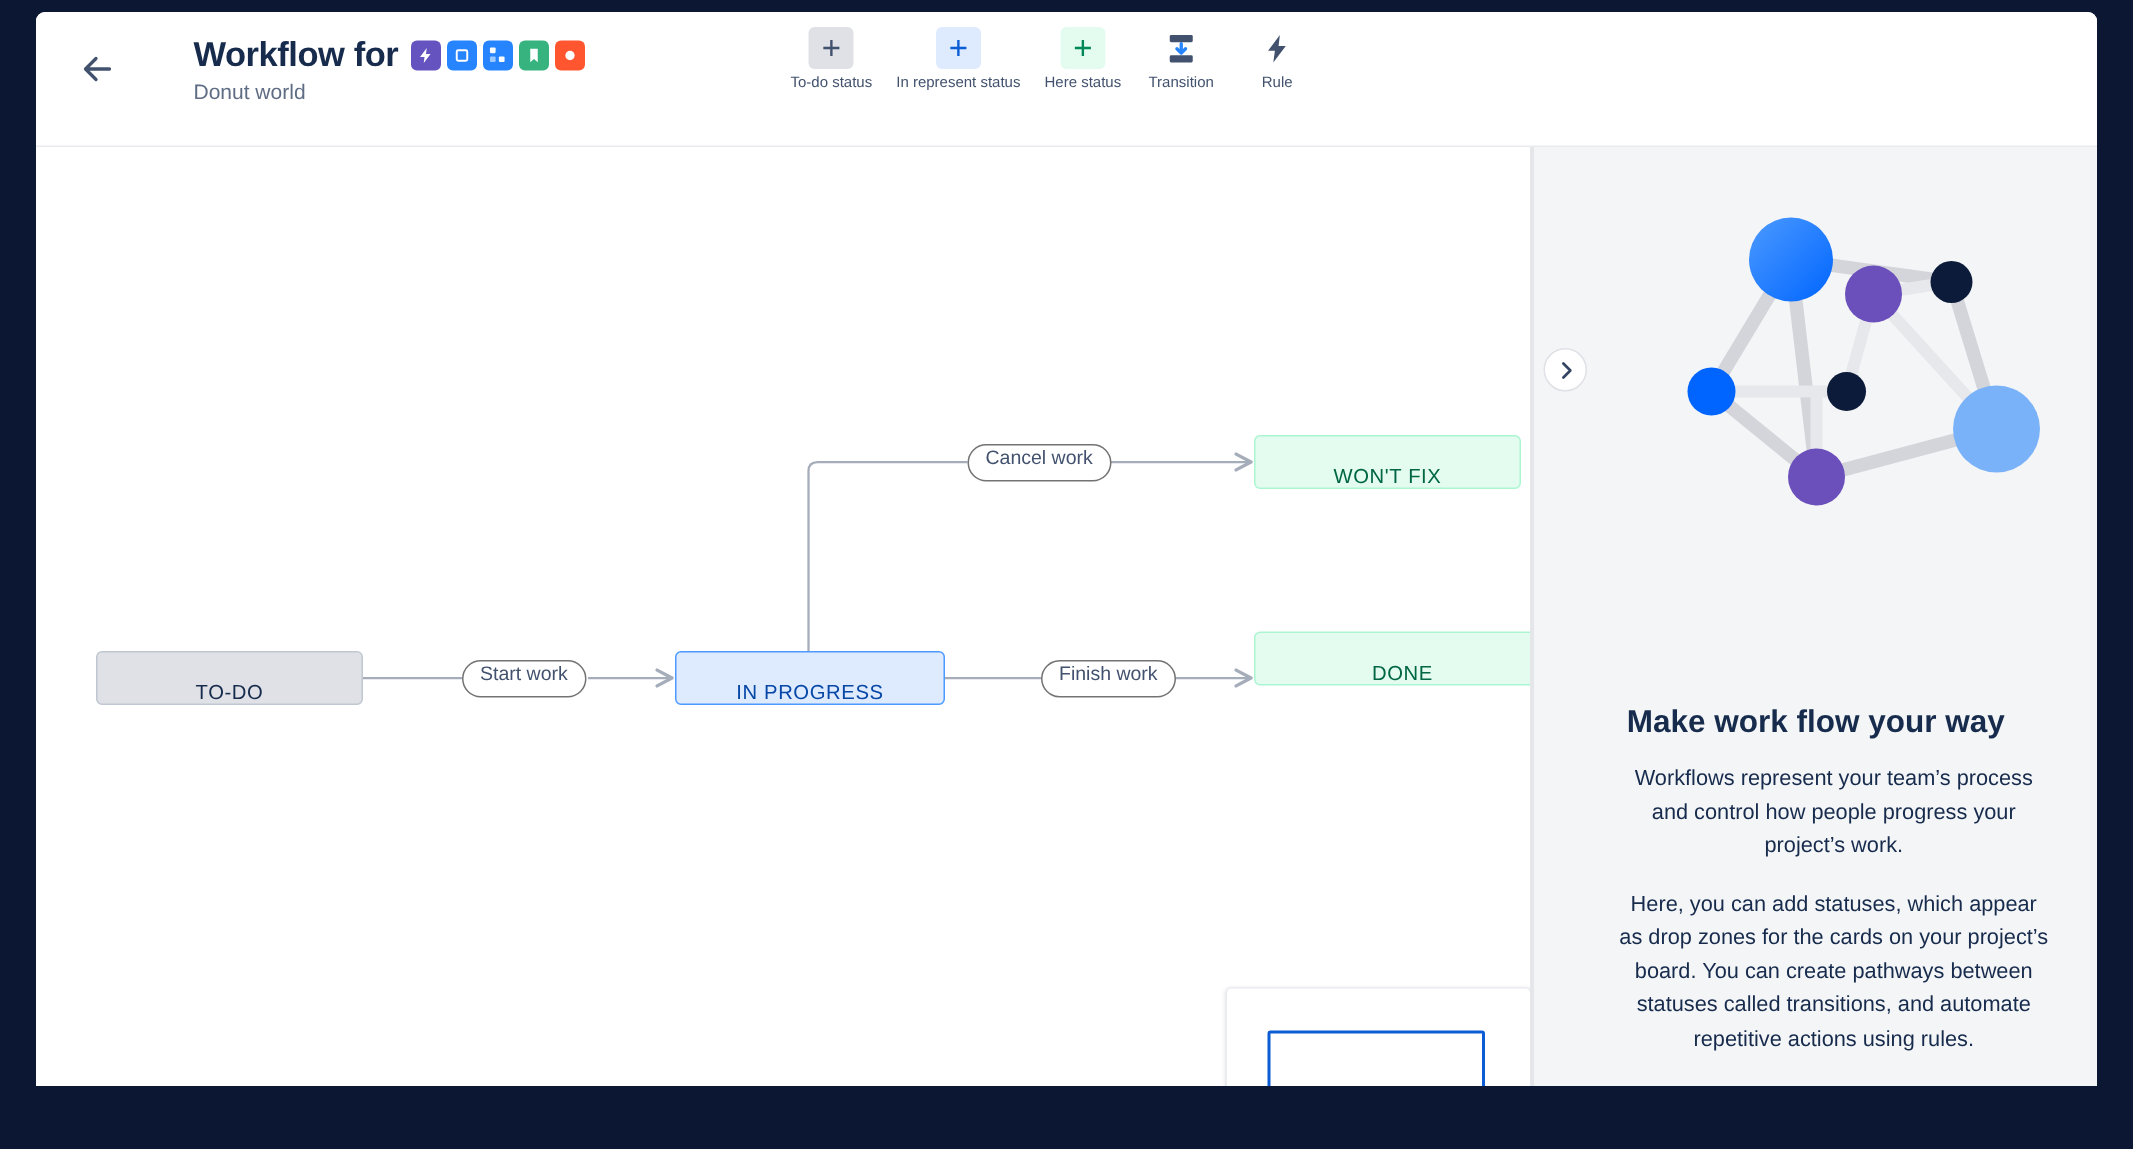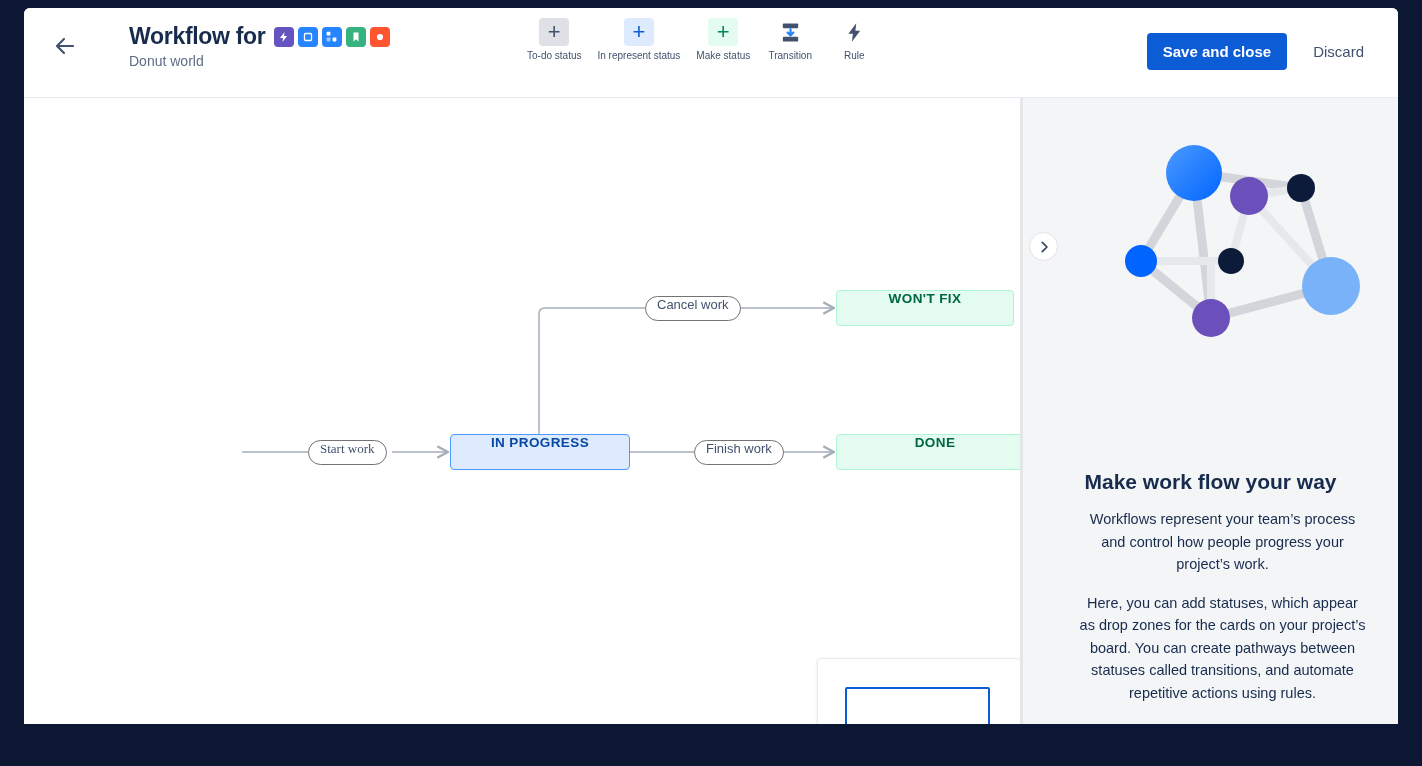--- a/index.html
+++ b/index.html
@@ -72,22 +72,22 @@
 
   
   .body { position:relative; height:638px; display:flex; }
   .canvas { position:relative; width:996px; height:638px; background:#fff; overflow:hidden; }
   .divider { width:3px; background:#E4E6EA; height:638px; }
   .panel { position:relative; flex:1; background:#F4F5F7; height:638px; }
 
   
   .node {
     position:absolute; height:36px; border-radius:4px; border:1px solid;
-    display:flex; align-items:flex-start; justify-content:center;
-    font-size:13.5px; font-weight:bold; letter-spacing:.4px;
+    display:flex; align-items:flex-end; justify-content:center;
+    font-size:13.5px; font-weight:normal; letter-spacing:.4px;
   }
   .node-todo   { background:#DFE1E6; border-color:#C1C7D0; color:#172B4D; }
   .node-prog   { background:#DEEBFF; border-color:#4C9AFF; color:#0747A6; }
   .node-done   { background:#E3FCEF; border-color:#ABF5D1; color:#006644; }
 
   .tlabel {
     position:absolute; height:25px; padding:0 11px; border-radius:13px;
     background:#fff; border:1px solid #737373; color:#42526E;
     font-size:13px; display:flex; justify-content:center;
     white-space:nowrap;
@@ -176,21 +176,21 @@
       <div class="tool">
         <span class="tool-ico" style="background:#DFE1E6;color:#42526E">+</span>
         <span class="tool-label">To-do status</span>
       </div>
       <div class="tool">
         <span class="tool-ico" style="background:#DEEBFF;color:#0B5CD5">+</span>
         <span class="tool-label">In represent status</span>
       </div>
       <div class="tool">
         <span class="tool-ico" style="background:#E3FCEF;color:#00875A">+</span>
-        <span class="tool-label">Make status</span>
+        <span class="tool-label">Here status</span>
       </div>
       <div class="tool">
         <span class="tool-ico">
           <svg width="23" height="23" viewBox="0 0 24 24">
             <rect x="4" y="2.5" width="16" height="5" rx="1" fill="#42526E"></rect>
             <rect x="4" y="16.5" width="16" height="5" rx="1" fill="#42526E"></rect>
             <path d="M12 8.5v6M9 12l3 3 3-3" fill="none" stroke="#2684FF" stroke-width="2.3" stroke-linecap="round" stroke-linejoin="round"></path>
           </svg>
         </span>
         <span class="tool-label">Transition</span>
@@ -198,24 +198,20 @@
       <div class="tool">
         <span class="tool-ico">
           <svg width="21" height="21" viewBox="0 0 24 24">
               <path d="M14 1.5L5 13.5h5.2L9 22.5l9.5-12.6H13L14 1.5z" fill="#42526E"></path>
             </svg>
         </span>
         <span class="tool-label">Rule</span>
       </div>
     </div>
 
-    <div class="header-actions">
-      <button class="btn-primary">Save and close</button>
-      <button class="btn-subtle">Discard</button>
-    </div>
   </div>
 
   <div class="body">
 
     <div class="canvas">
 
       <svg class="edges">
         <defs>
           <marker id="arw" markerWidth="9" markerHeight="9" refX="7.6" refY="4.5" orient="auto">
             <path d="M1,1 L7.6,4.5 L1,8" fill="none" stroke="#A5ADBA" stroke-width="1.5" stroke-linecap="round" stroke-linejoin="round"></path>
@@ -225,31 +221,34 @@
         <path d="M218 354 H284" stroke="#A5ADBA" stroke-width="1.5" fill="none"></path>
         <path d="M368 354 H424" stroke="#A5ADBA" stroke-width="1.5" fill="none" marker-end="url(#arw)"></path>
 
         <path d="M604 354 H670" stroke="#A5ADBA" stroke-width="1.5" fill="none"></path>
         <path d="M754 354 H810" stroke="#A5ADBA" stroke-width="1.5" fill="none" marker-end="url(#arw)"></path>
 
         <path d="M515 336 V216 Q515 210 521 210 H621" stroke="#A5ADBA" stroke-width="1.5" fill="none"></path>
         <path d="M711 210 H810" stroke="#A5ADBA" stroke-width="1.5" fill="none" marker-end="url(#arw)"></path>
       </svg>
 
+      <div class="node node-todo" style="left:40px; top:336px; width:178px;">
+        <span>TO-DO</span>
+      </div>
       <div class="node node-prog" style="left:426px; top:336px; width:180px;">
         <span>IN PROGRESS</span>
       </div>
-      <div class="node node-done" style="left:812px; top:336px; width:198px;">
+      <div class="node node-done" style="left:812px; top:323px; width:198px;">
         <span>DONE</span>
       </div>
       <div class="node node-done" style="left:812px; top:192px; width:178px;">
         <span>WON'T FIX</span>
       </div>
 
-      <div class="tlabel" style="left:284px; top:342px;font-family:Liberation Serif, serif;">
+      <div class="tlabel" style="left:284px; top:342px;">
         <span>Start work</span>
       </div>
       <div class="tlabel" style="left:670px; top:342px;">
         <span>Finish work</span>
       </div>
       <div class="tlabel" style="left:621px; top:198px;">
         <span>Cancel work</span>
       </div>
 
       <div class="minimap">

